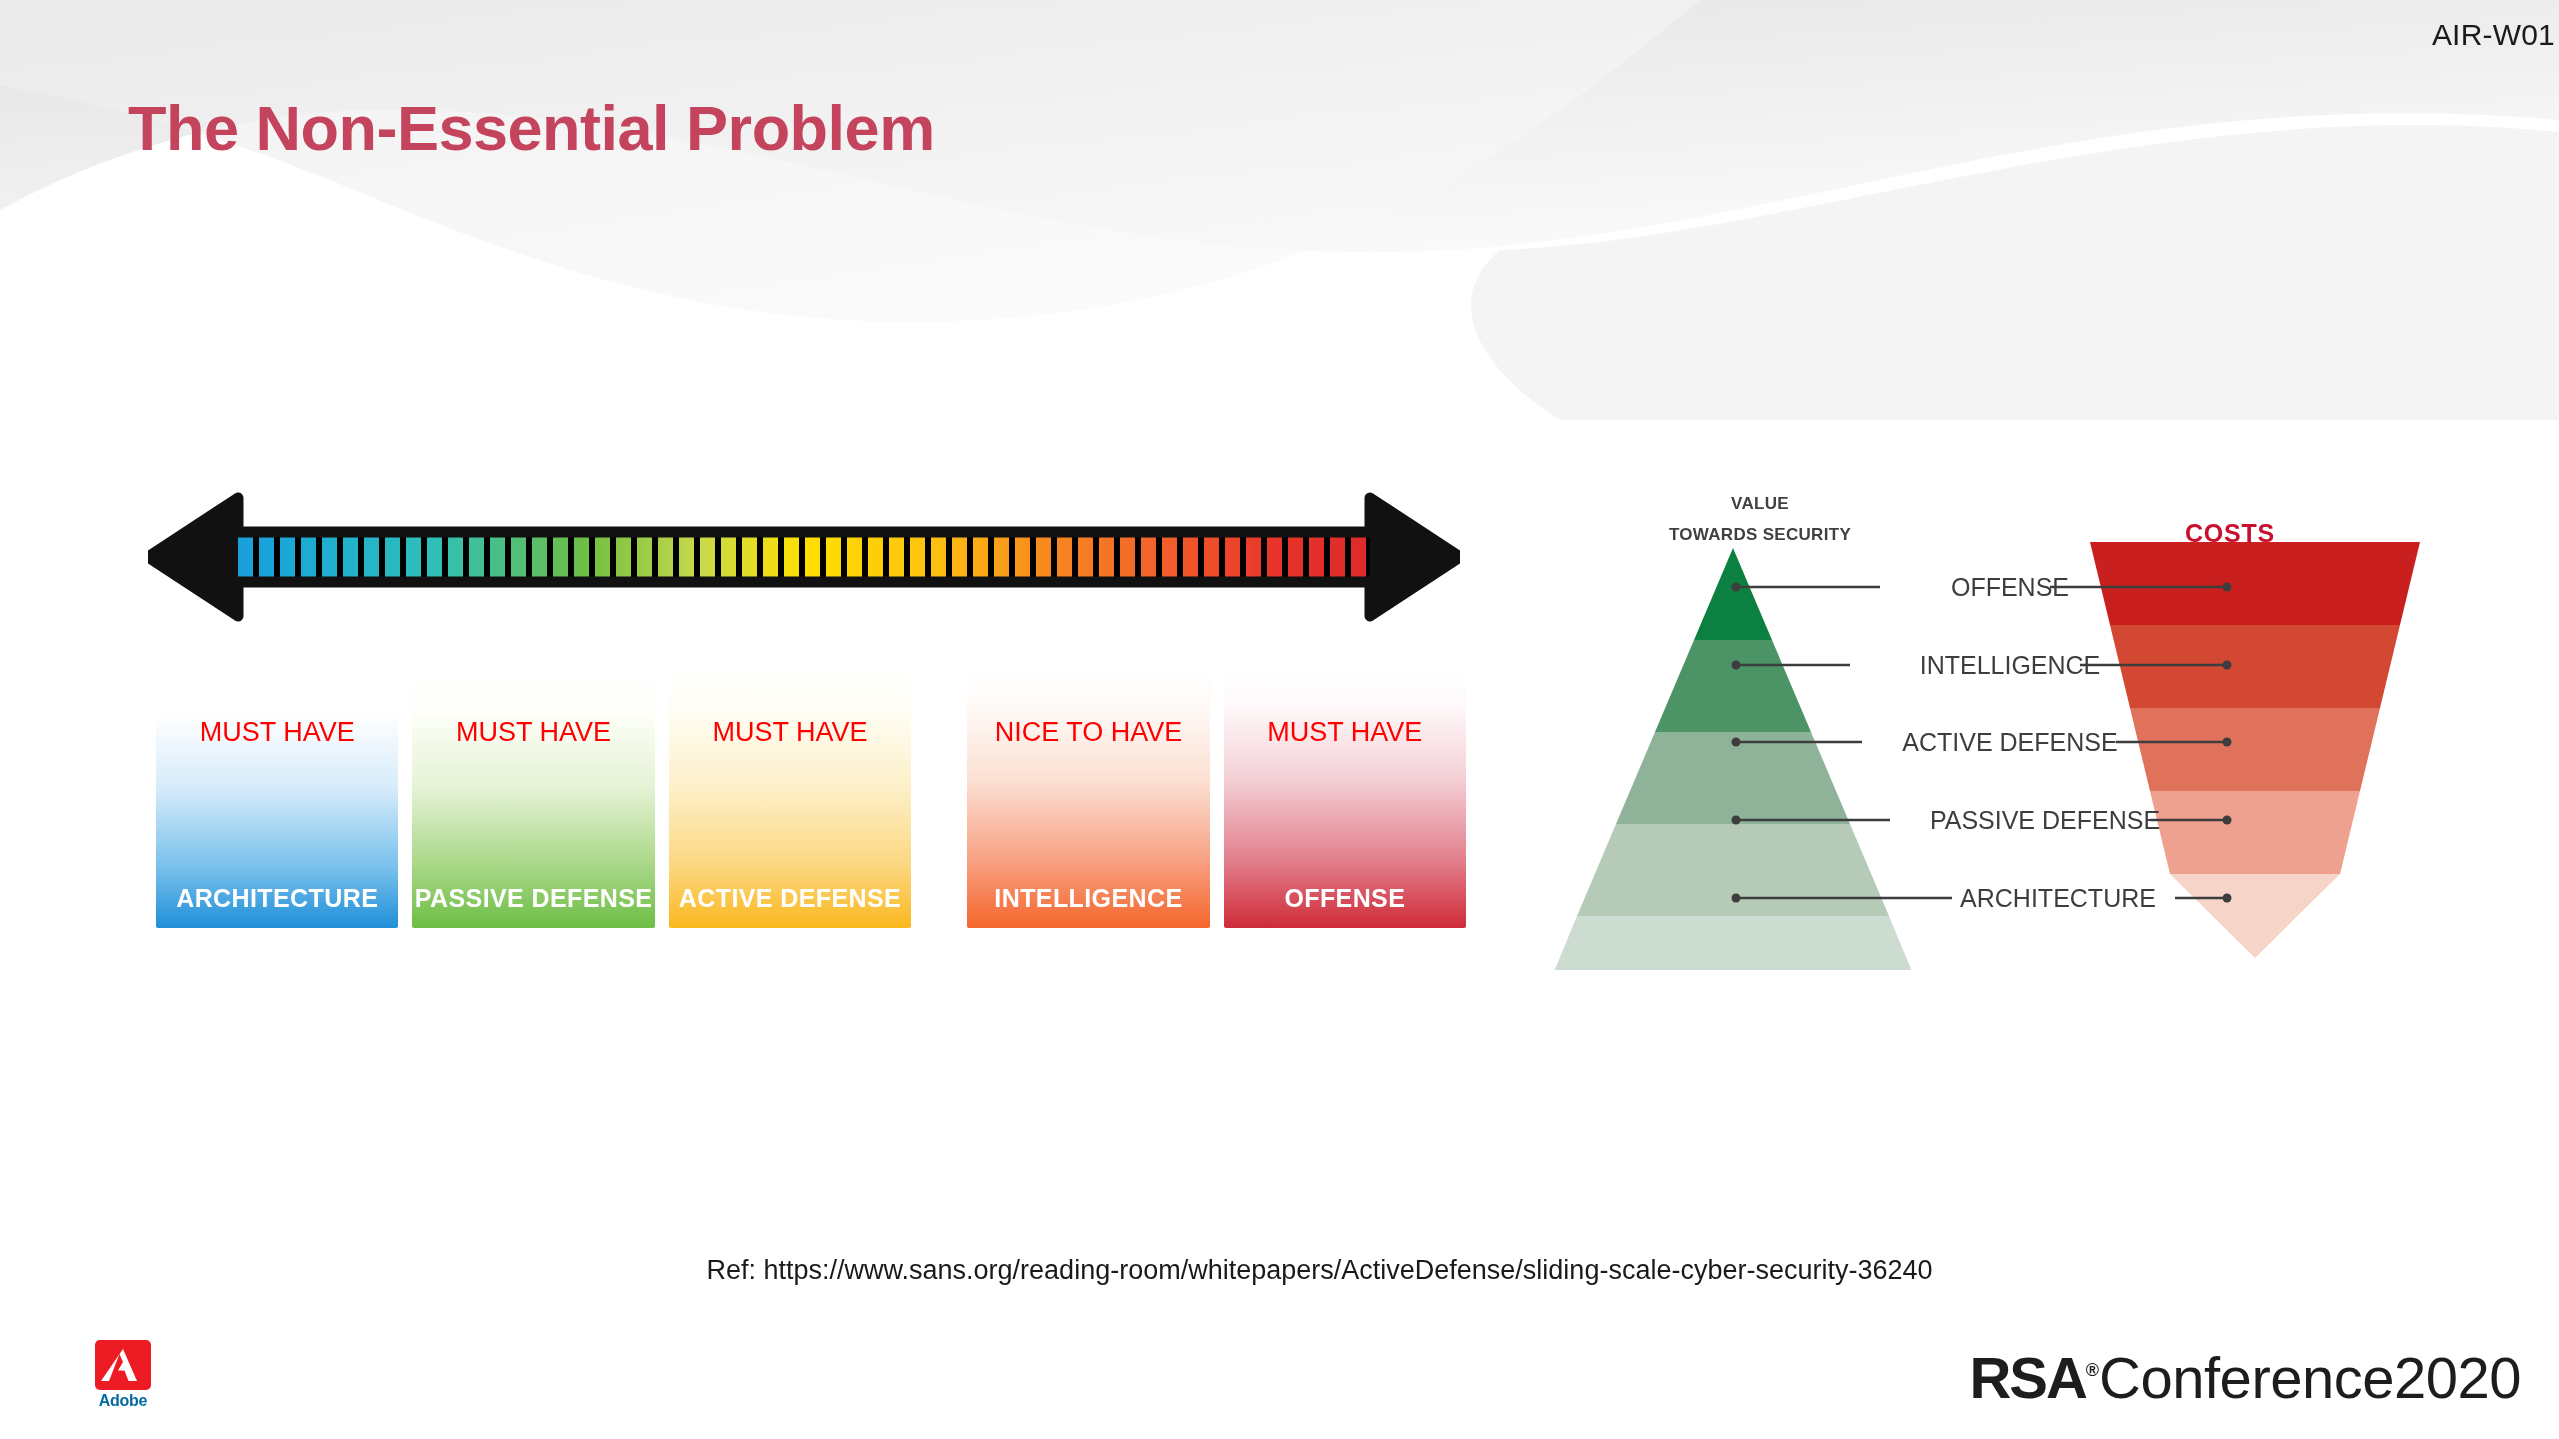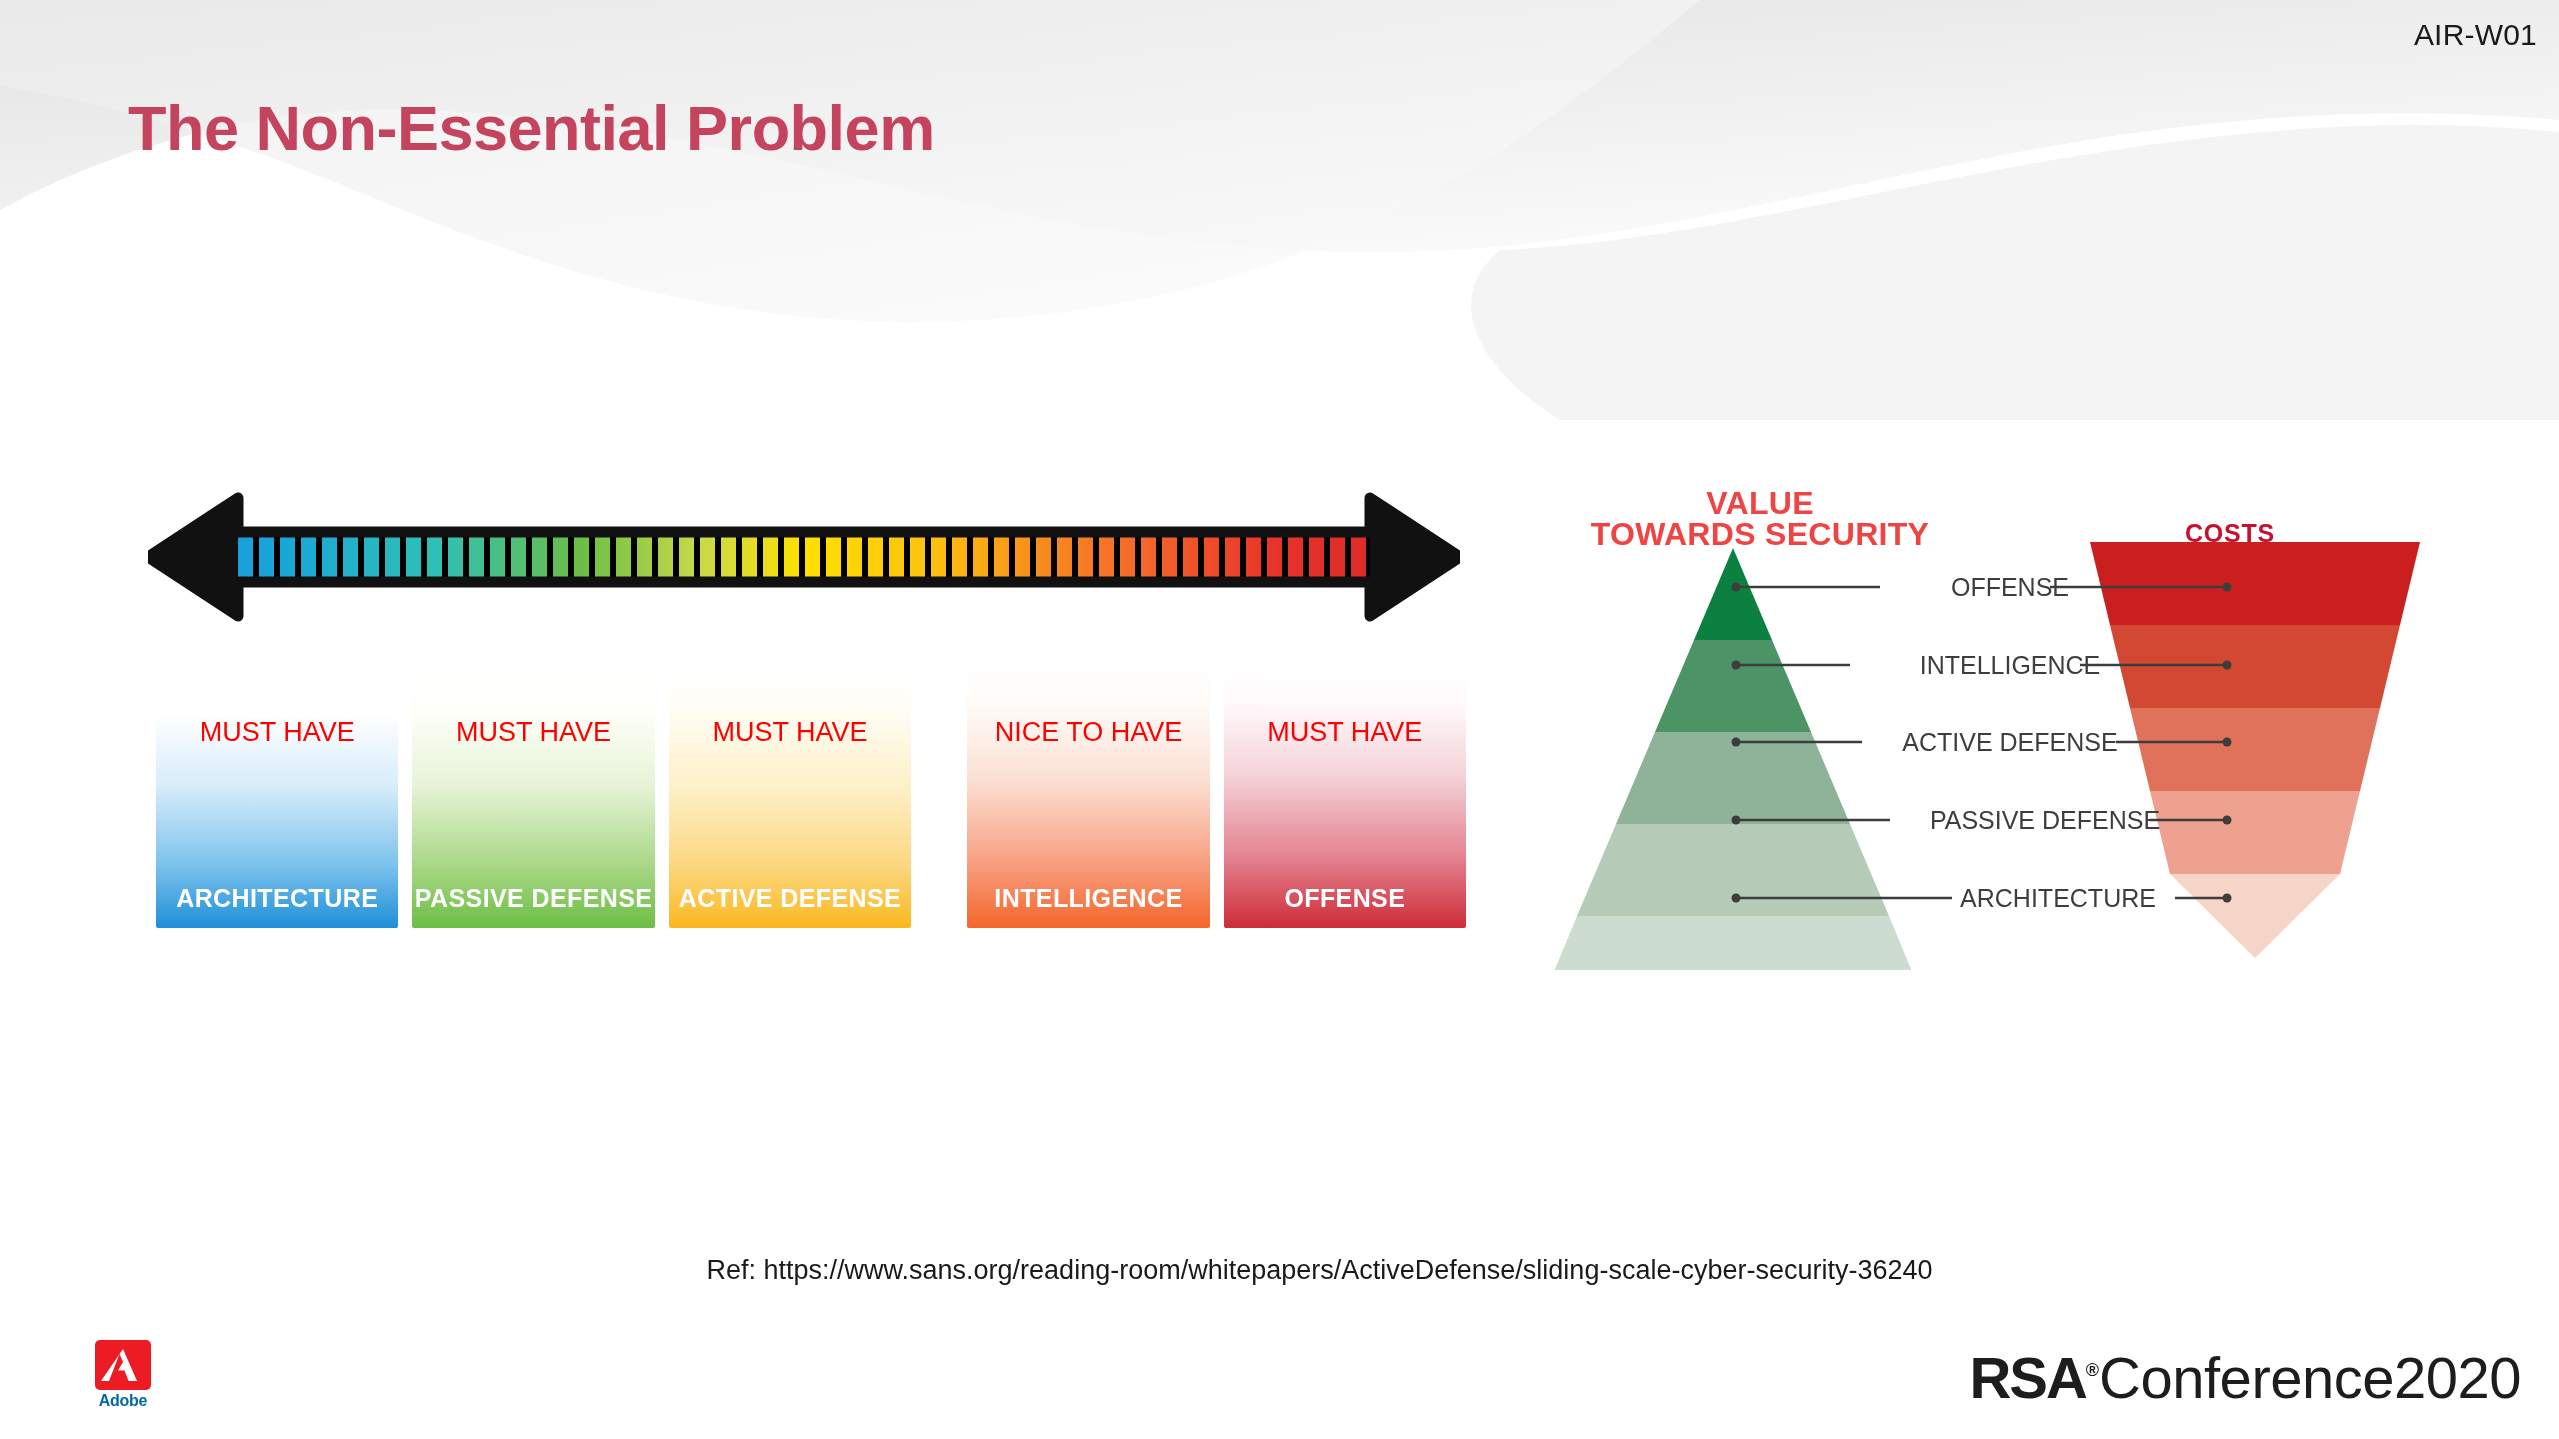--- a/index.html
+++ b/index.html
@@ -21,21 +21,21 @@
     top: 0; left: 0;
     width: 2559px;
     height: 420px;
     pointer-events: none;
   }
 
   
   #slide-code {
     position: absolute;
     top: 18px;
-    right: 22px;
+    right: 4px;
     font-size: 30px;
     color: #1a1a1a;
     letter-spacing: 0.2px;
     font-family: "Liberation Sans", sans-serif;
   }
 
   
   #slide-title {
     position: absolute;
     left: 128px;
@@ -102,23 +102,23 @@
     top: 480px;
     width: 1000px;
     height: 490px;
   }
   #value-header {
     position: absolute;
     left: 1590px;
     top: 488px;
     width: 340px;
     text-align: center;
-    color: #ef4444;
-    font-weight: bold;
-    font-size: 32px;
+    color: #404040;
+    font-weight: bold;
+    font-size: 17px;
     line-height: 31px;
     letter-spacing: 0.3px;
   }
   #costs-header {
     position: absolute;
     left: 2110px;
     top: 519px;
     width: 240px;
     text-align: center;
     color: #c8102e;

